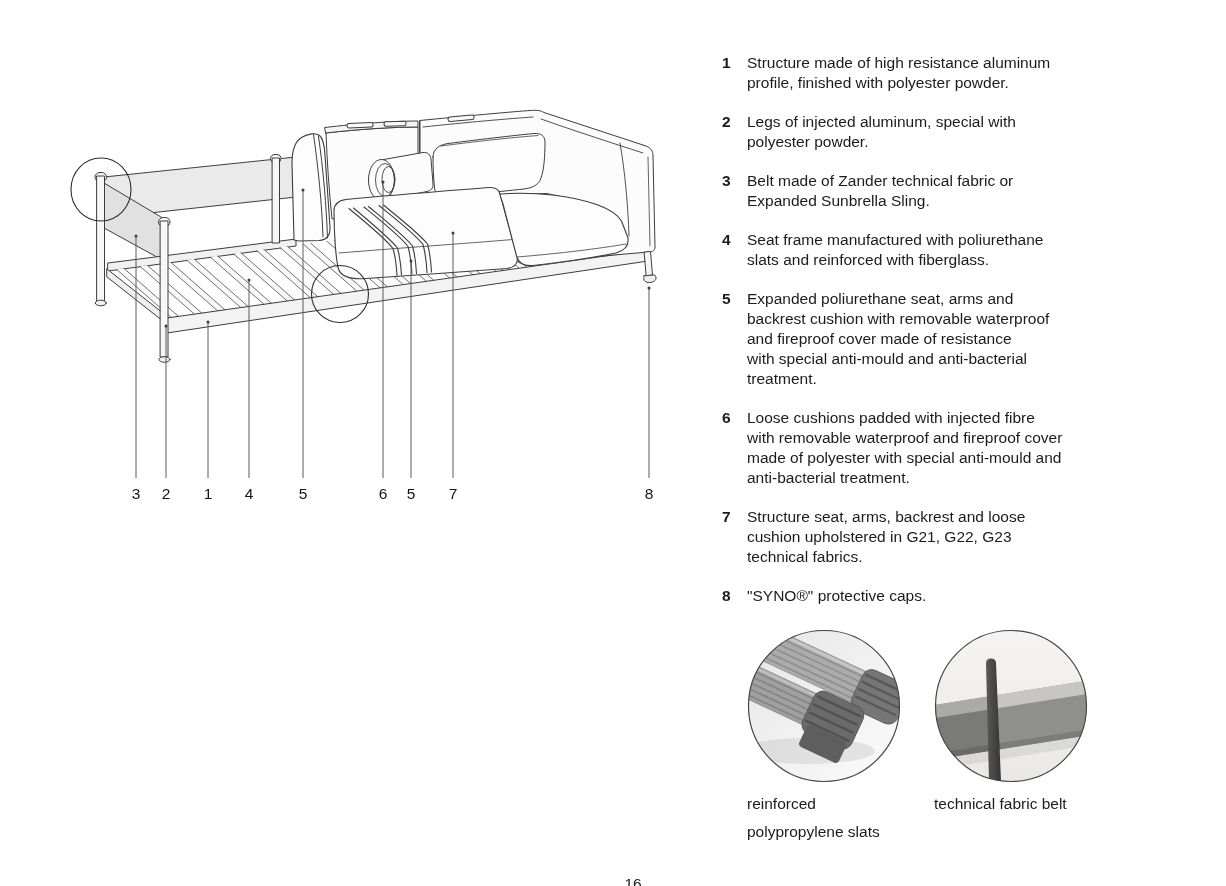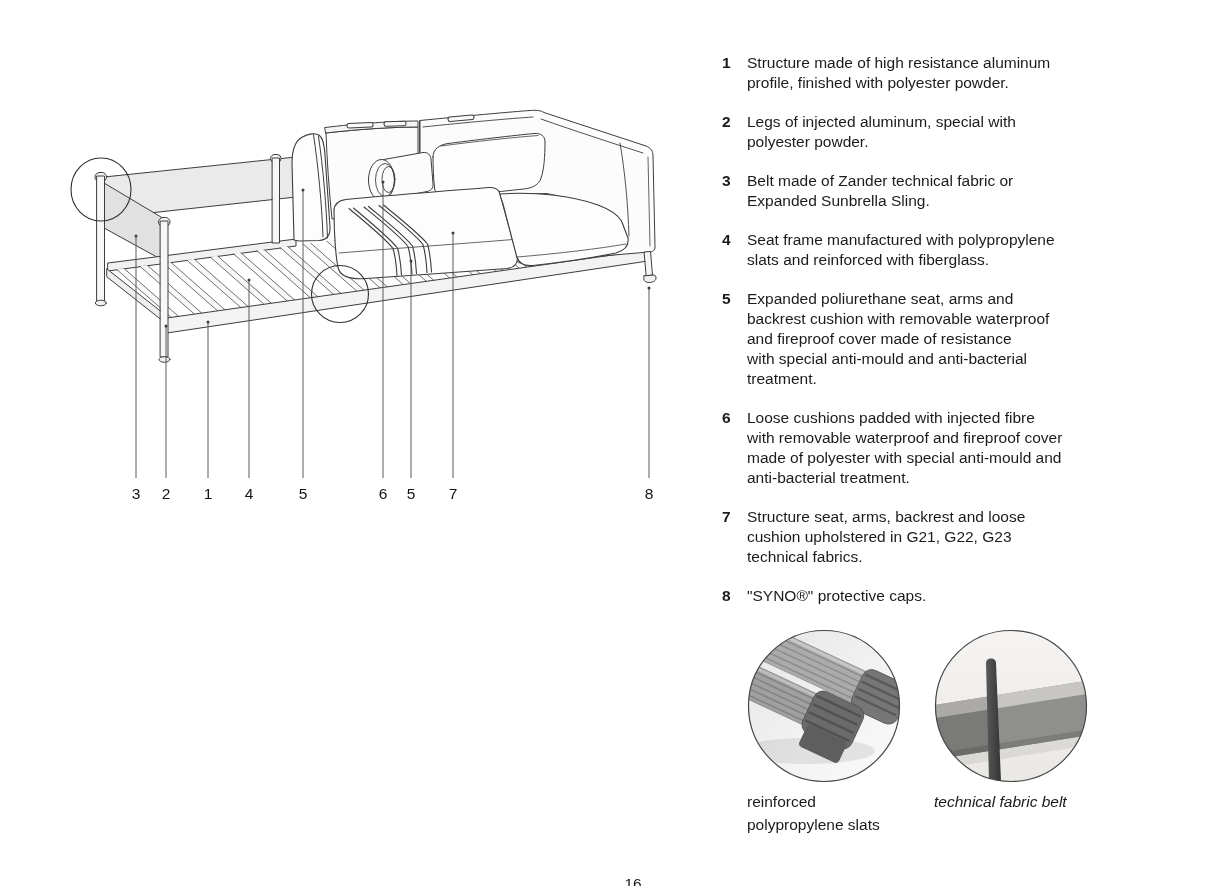--- a/index.html
+++ b/index.html
@@ -12,23 +12,23 @@
   .callout-num{font-size:15.5px;fill:#141414;}
   
   .spec-list{position:absolute;left:722px;top:53px;width:380px;}
   .spec-item{display:flex;margin-bottom:19px;line-height:20px;font-size:15.5px;}
   .spec-num{font-weight:bold;width:25px;flex:0 0 25px;}
   .spec-text{white-space:pre-line;width:355px;}
   
   .detail-photo{position:absolute;width:154px;height:154px;}
   .photo-1{left:747px;top:629px;}
   .photo-2{left:934px;top:629px;}
-  .caption{position:absolute;font-size:15.5px;line-height:23px;white-space:pre-line;}
+  .caption{position:absolute;font-size:15.5px;line-height:28px;white-space:pre-line;}
   .caption-1{left:747px;top:790px;width:190px;}
-  .caption-2{left:934px;top:790px;width:200px;font-style:italic;}
+  .caption-2{left:934px;top:790px;width:200px;}
   
   .page-number{position:absolute;left:600px;top:875px;width:66px;text-align:center;font-size:15.5px;}
 </style>
 </head>
 <body>
 
 <div class="page">
 
   <svg class="diagram-svg" width="700" height="520" viewBox="0 0 700 520">
     <defs>
@@ -172,21 +172,21 @@
         <div class="spec-text">Legs of injected aluminum, special with
 polyester powder.</div>
       </div>
       <div class="spec-item">
         <span class="spec-num">3</span>
         <div class="spec-text">Belt made of Zander technical fabric or
 Expanded Sunbrella Sling.</div>
       </div>
       <div class="spec-item">
         <span class="spec-num">4</span>
-        <div class="spec-text">Seat frame manufactured with polypropylene
+        <div class="spec-text">Seat frame manufactured with poliurethane
 slats and reinforced with fiberglass.</div>
       </div>
       <div class="spec-item">
         <span class="spec-num">5</span>
         <div class="spec-text">Expanded poliurethane seat, arms and
 backrest cushion with removable waterproof
 and fireproof cover made of resistance
 with special anti-mould and anti-bacterial
 treatment.</div>
       </div>

